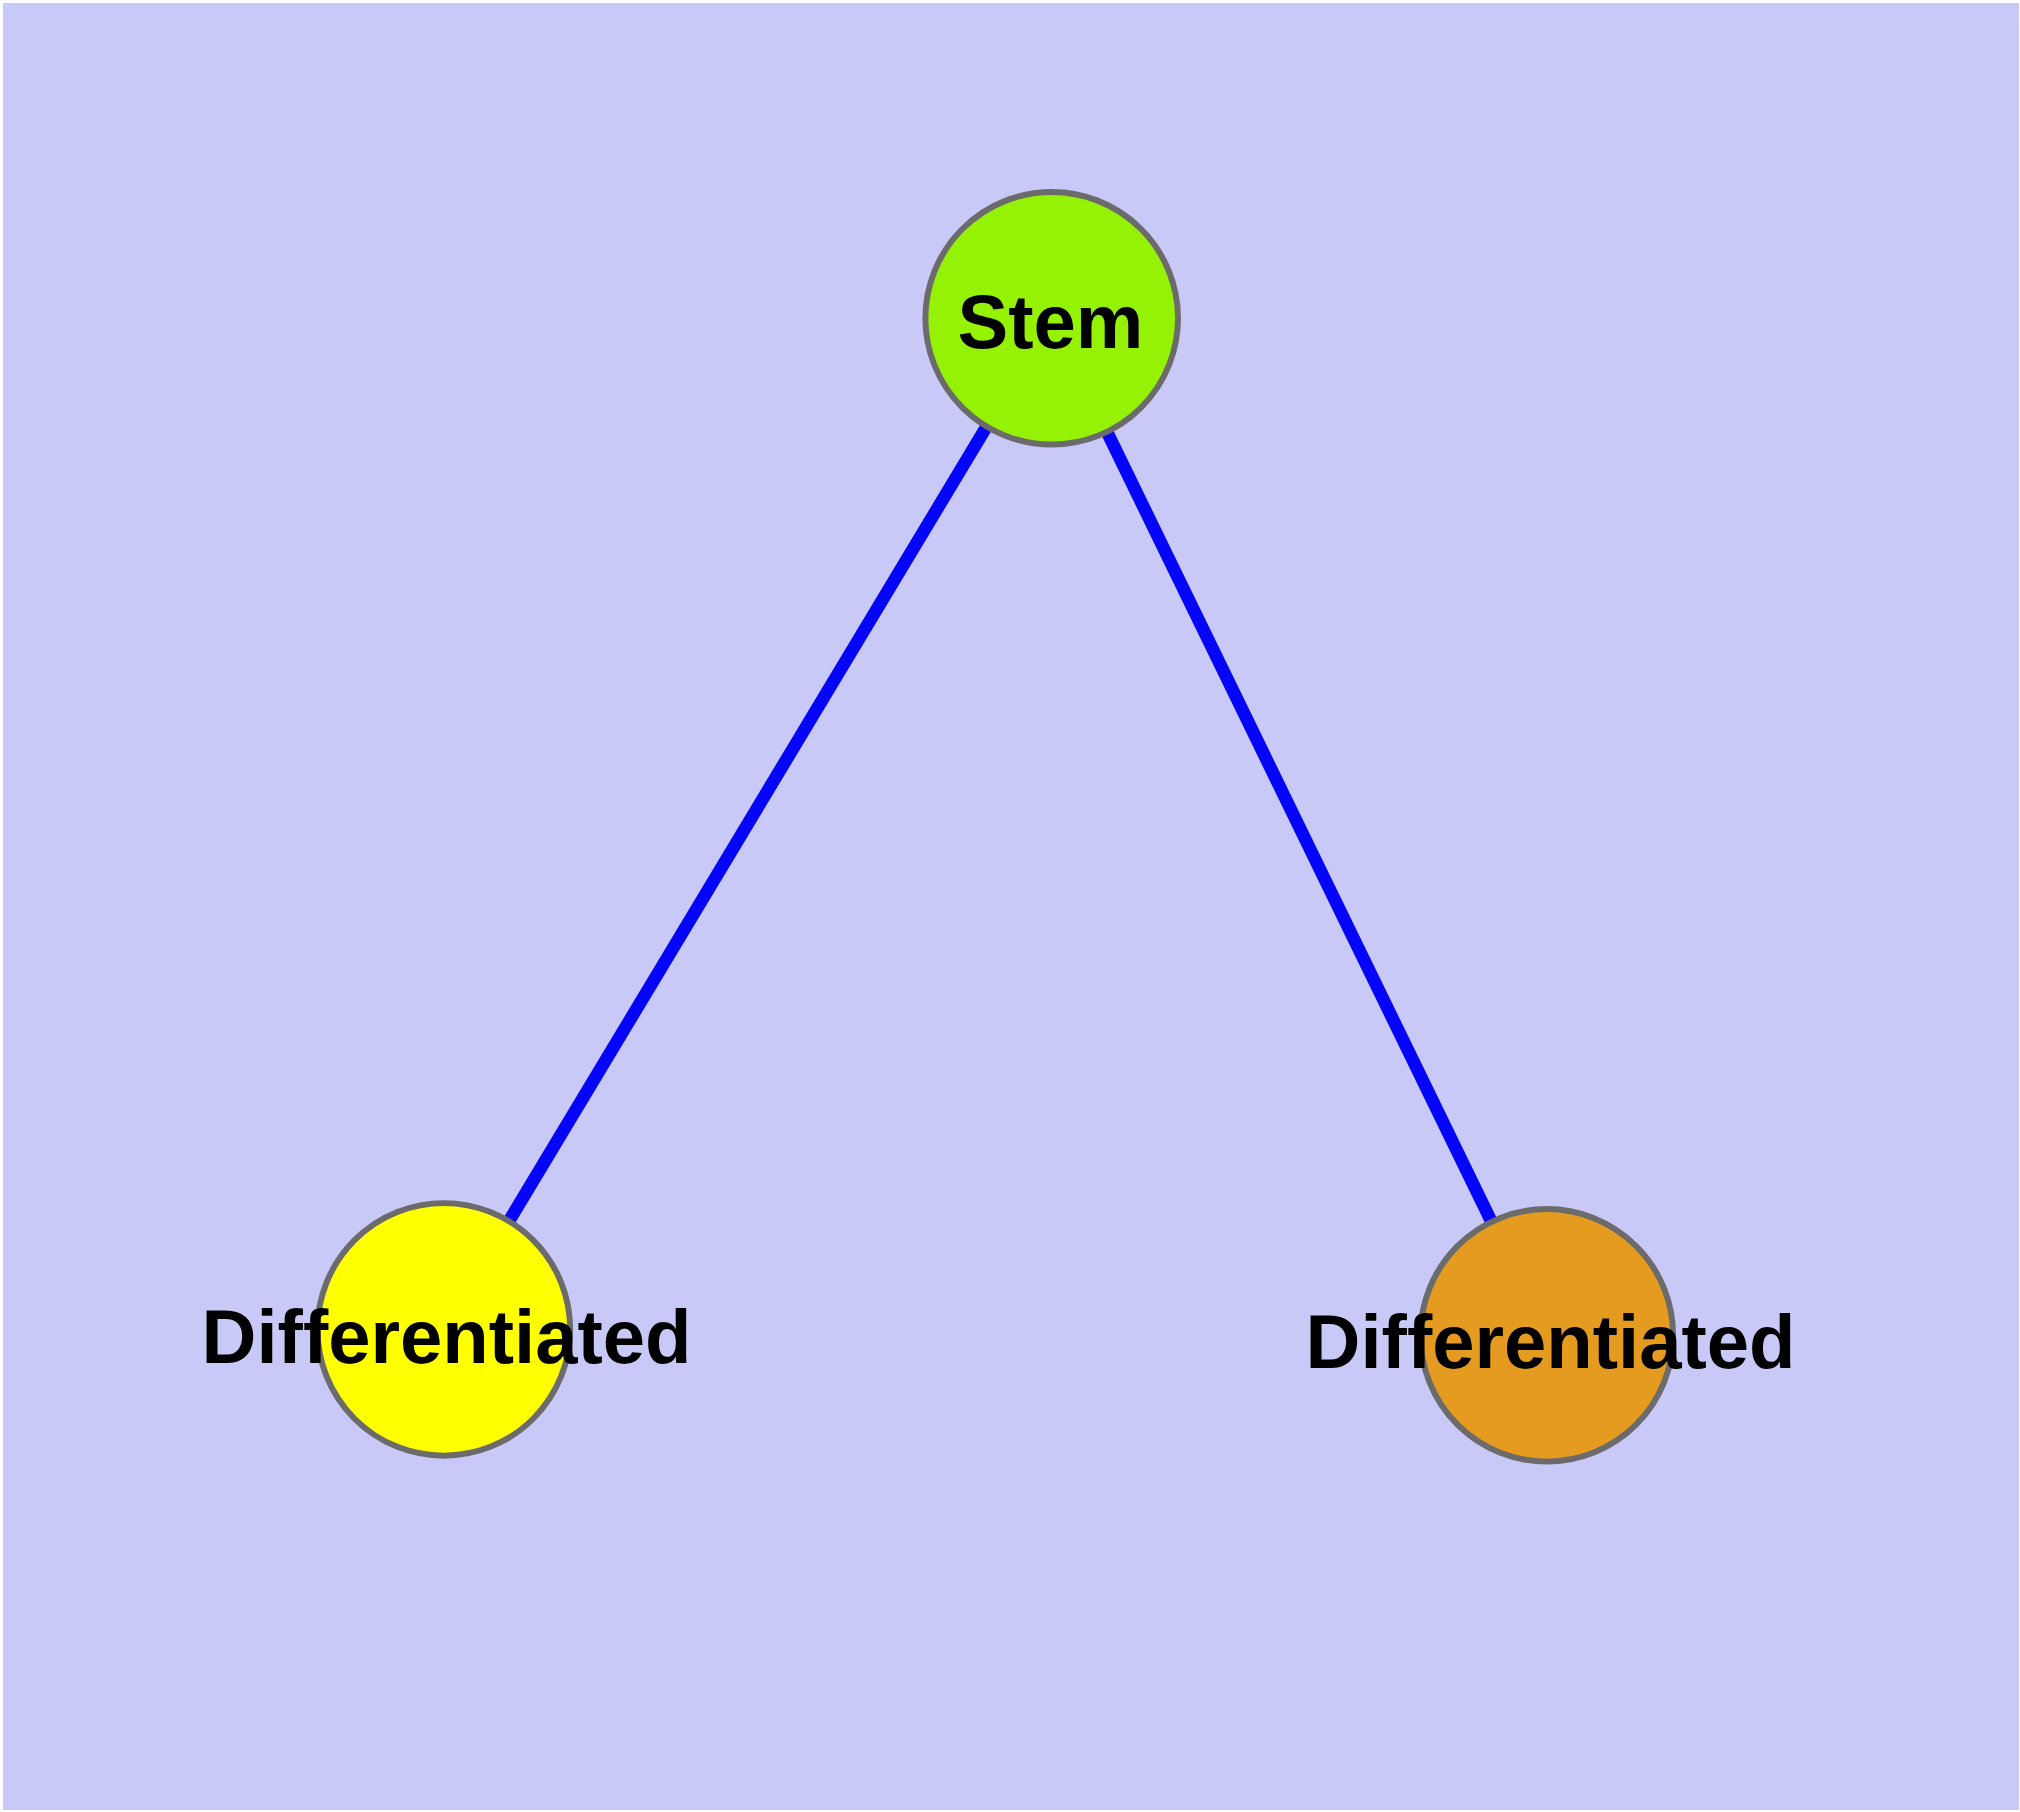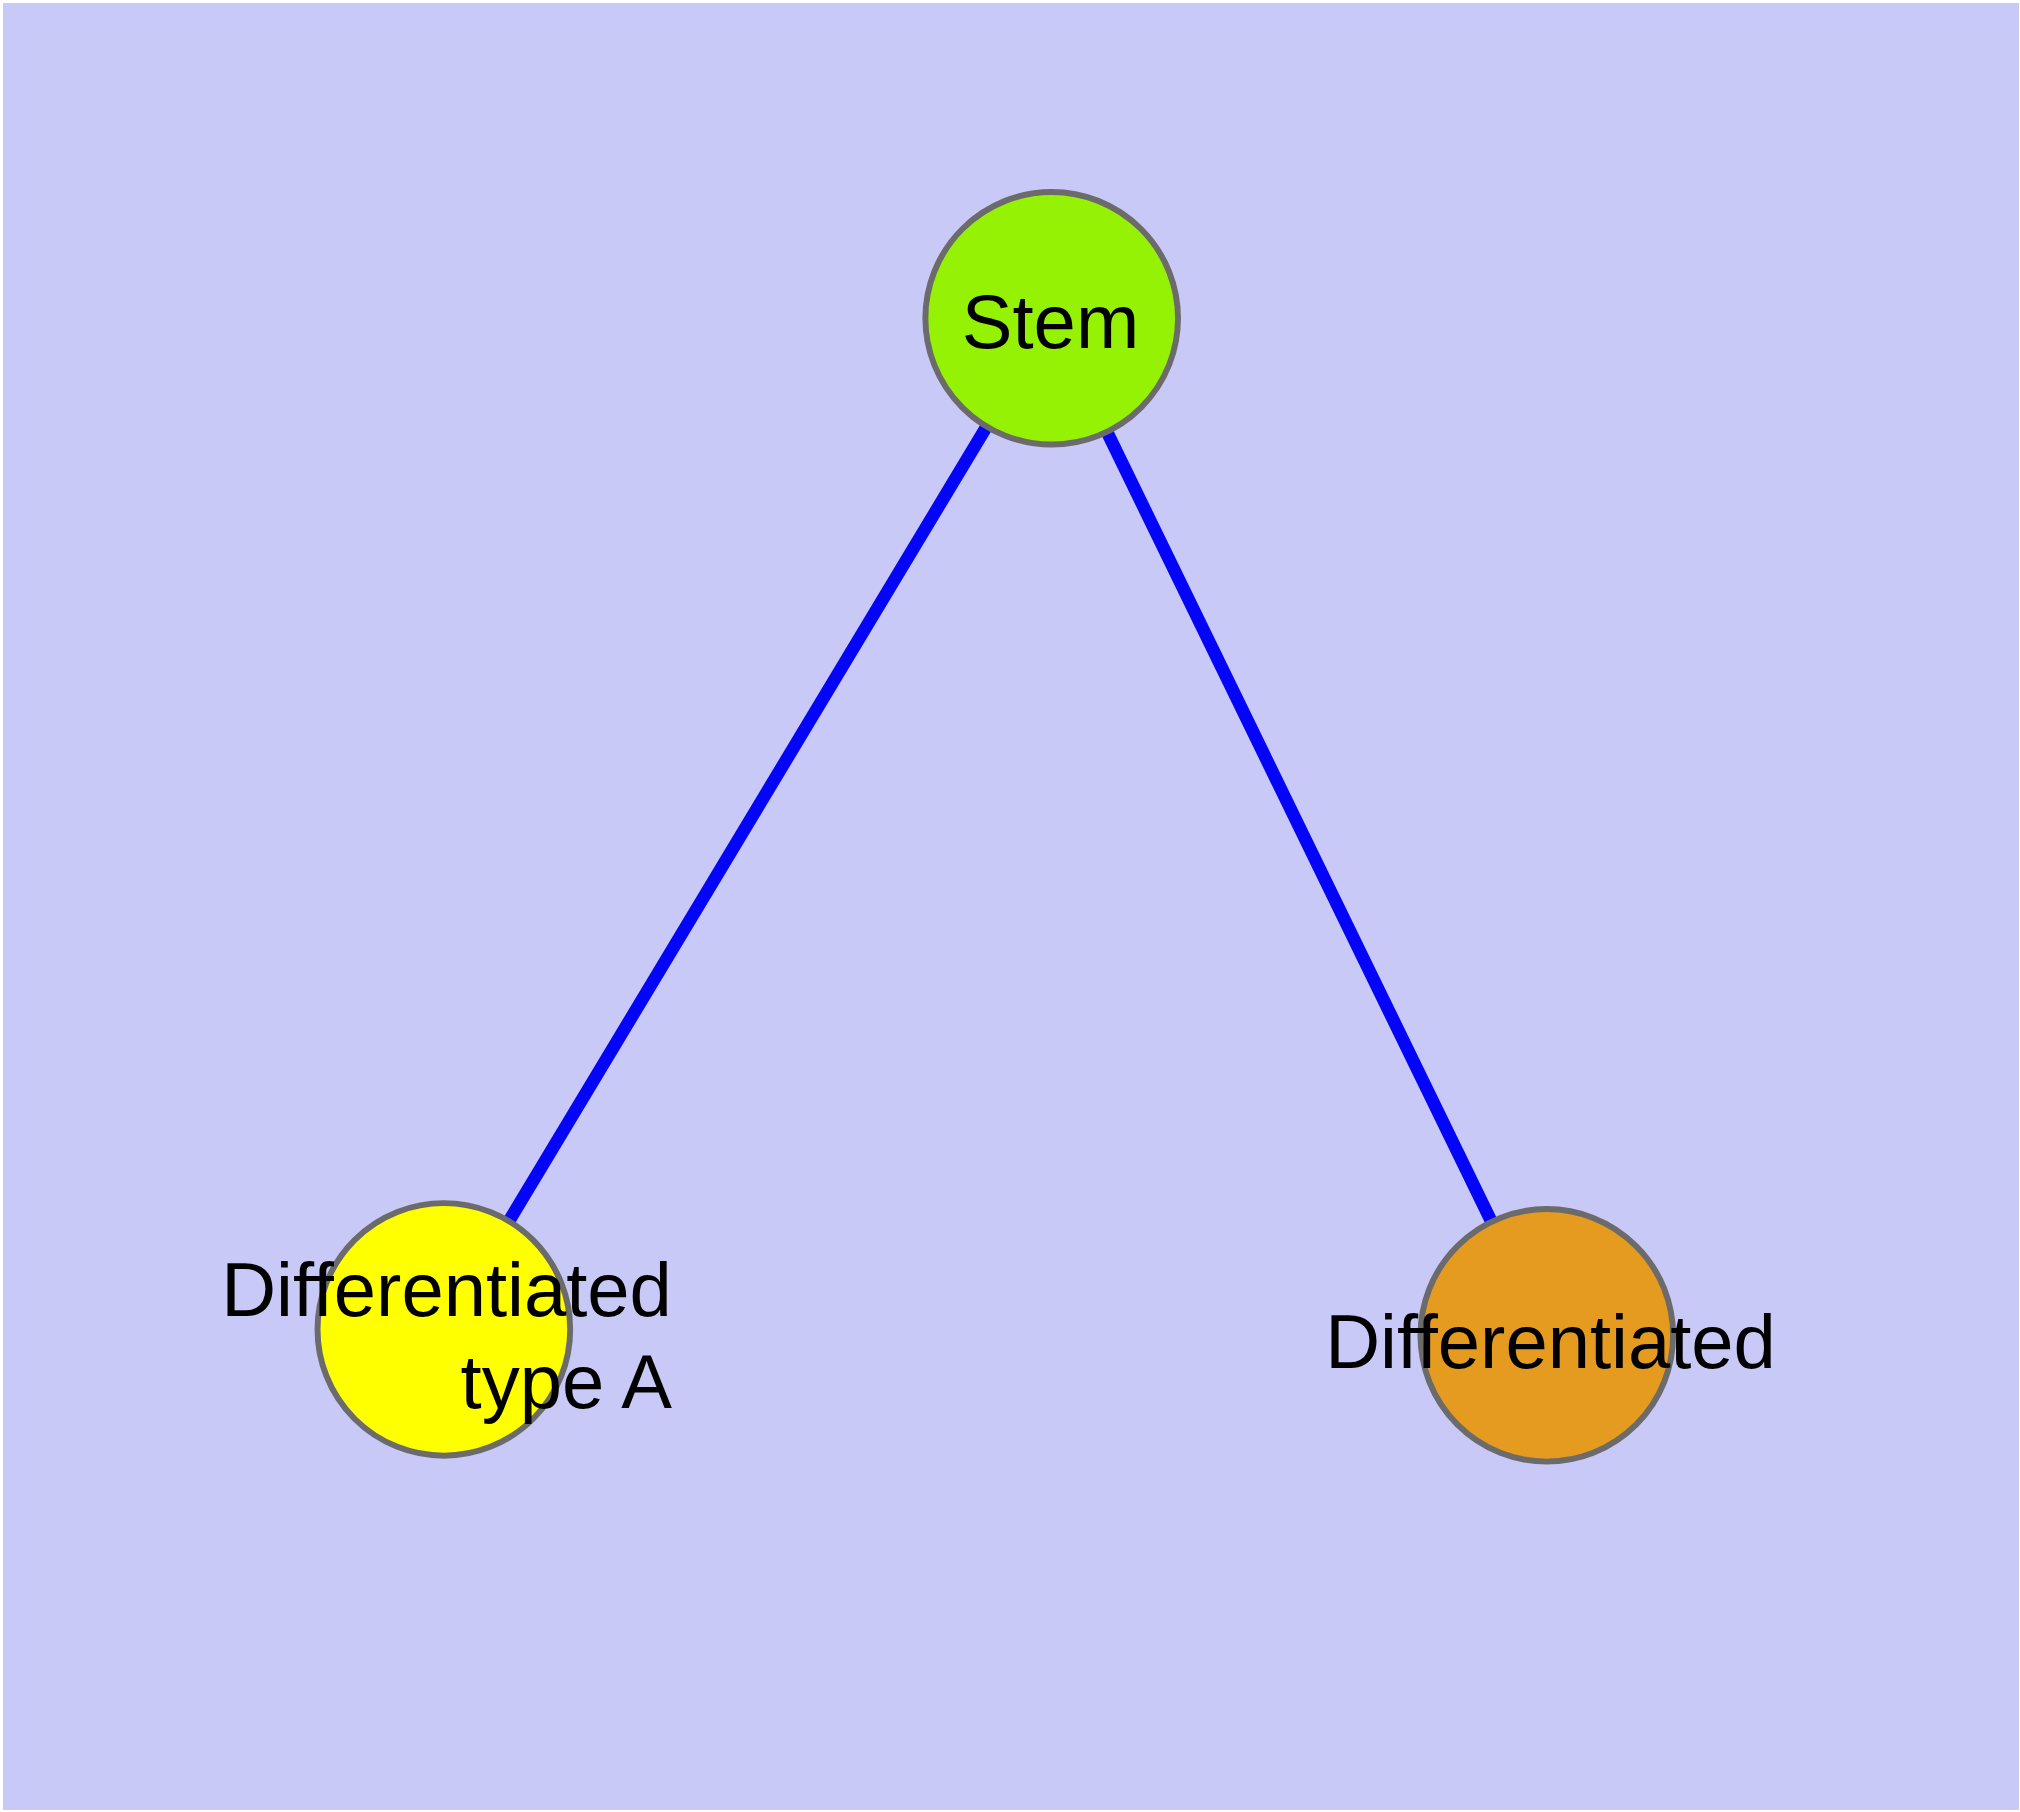--- a/index.html
+++ b/index.html
@@ -33,25 +33,25 @@
     stroke-width: 15px;
     stroke-linecap: butt;
   }
   .node-circle {
     stroke-width: 7px;
   }
   .label {
     position: absolute;
     transform: translate(-50%, -50%);
     font-family: "Liberation Sans", sans-serif;
-    font-weight: 400;
+    font-weight: 700;
     font-size: 76px;
     line-height: 1.22;
     color: #000000;
-    text-align: right;
+    text-align: left;
     white-space: nowrap;
     letter-spacing: 0px;
   }
   .label-stem   { left: 1048px; top: 319px; }
   .label-type-a { left: 444px;  top: 1334px; }
   .label-type-b { left: 1548px; top: 1339px; }
 </style>
 </head>
 <body>
 
@@ -68,21 +68,20 @@
 
       <circle class="node-circle" cx="520" cy="1565" r="149" fill="#ffff00" stroke="#6b6b6b"></circle>
 
       <circle class="node-circle" cx="1821" cy="1572" r="149" fill="#e49b20" stroke="#6b6b6b"></circle>
     </svg>
 
     <div class="label label-stem" style="color: rgb(0, 0, 0);">Stem</div>
 
     <div class="label label-type-a" style="color: rgb(0, 0, 0);">
       <div>Differentiated</div>
-      <div>type A</div>
     </div>
 
     <div class="label label-type-b" style="color: rgb(0, 0, 0);">
       <div>Differentiated</div>
     </div>
 
   </div>
 </div>
 
 

